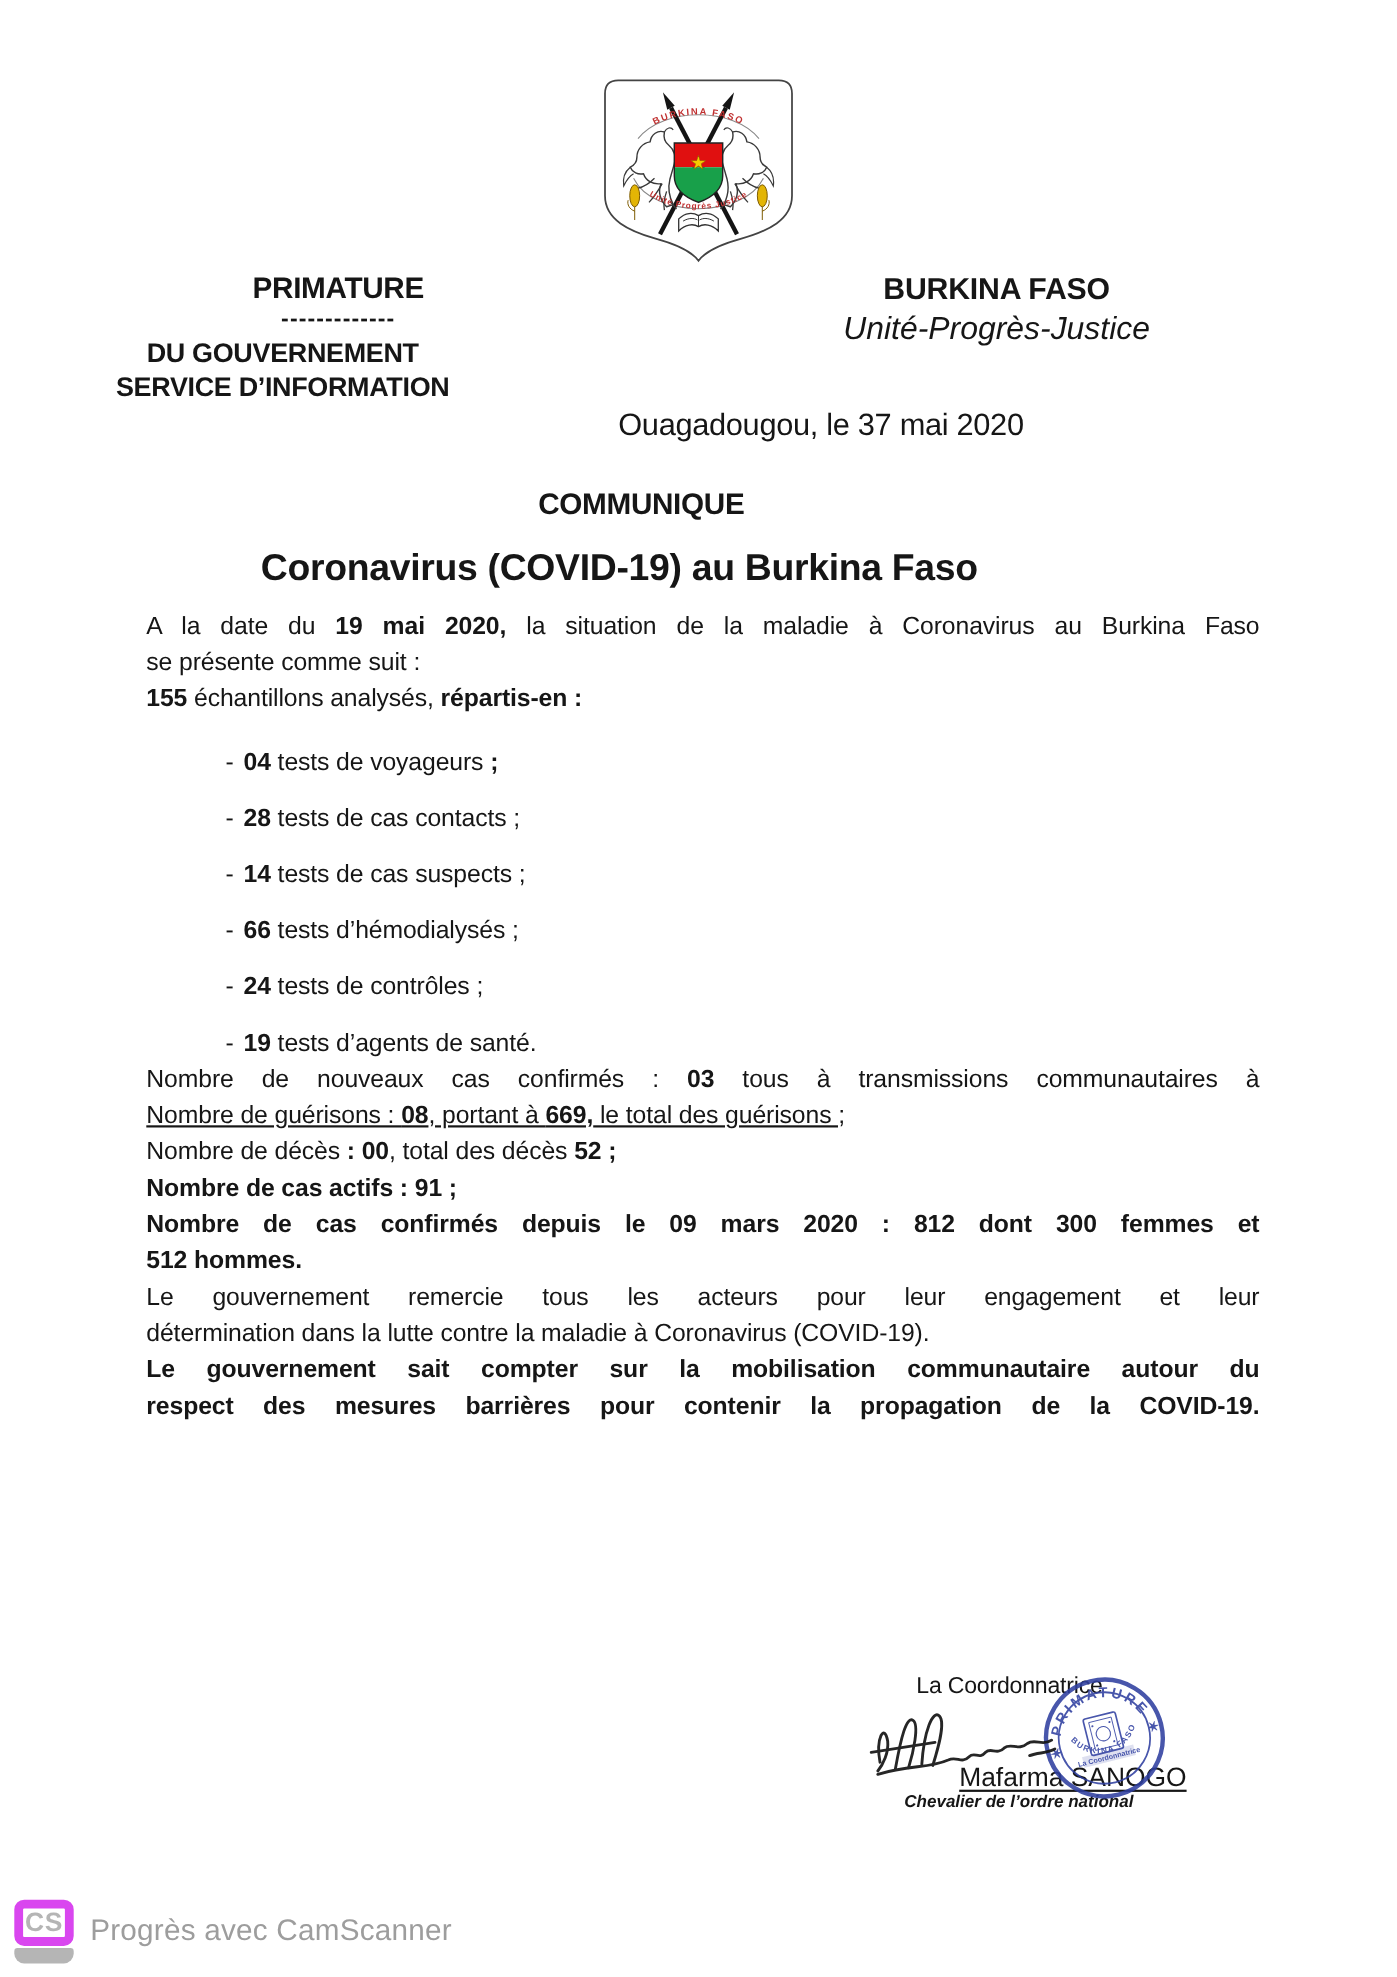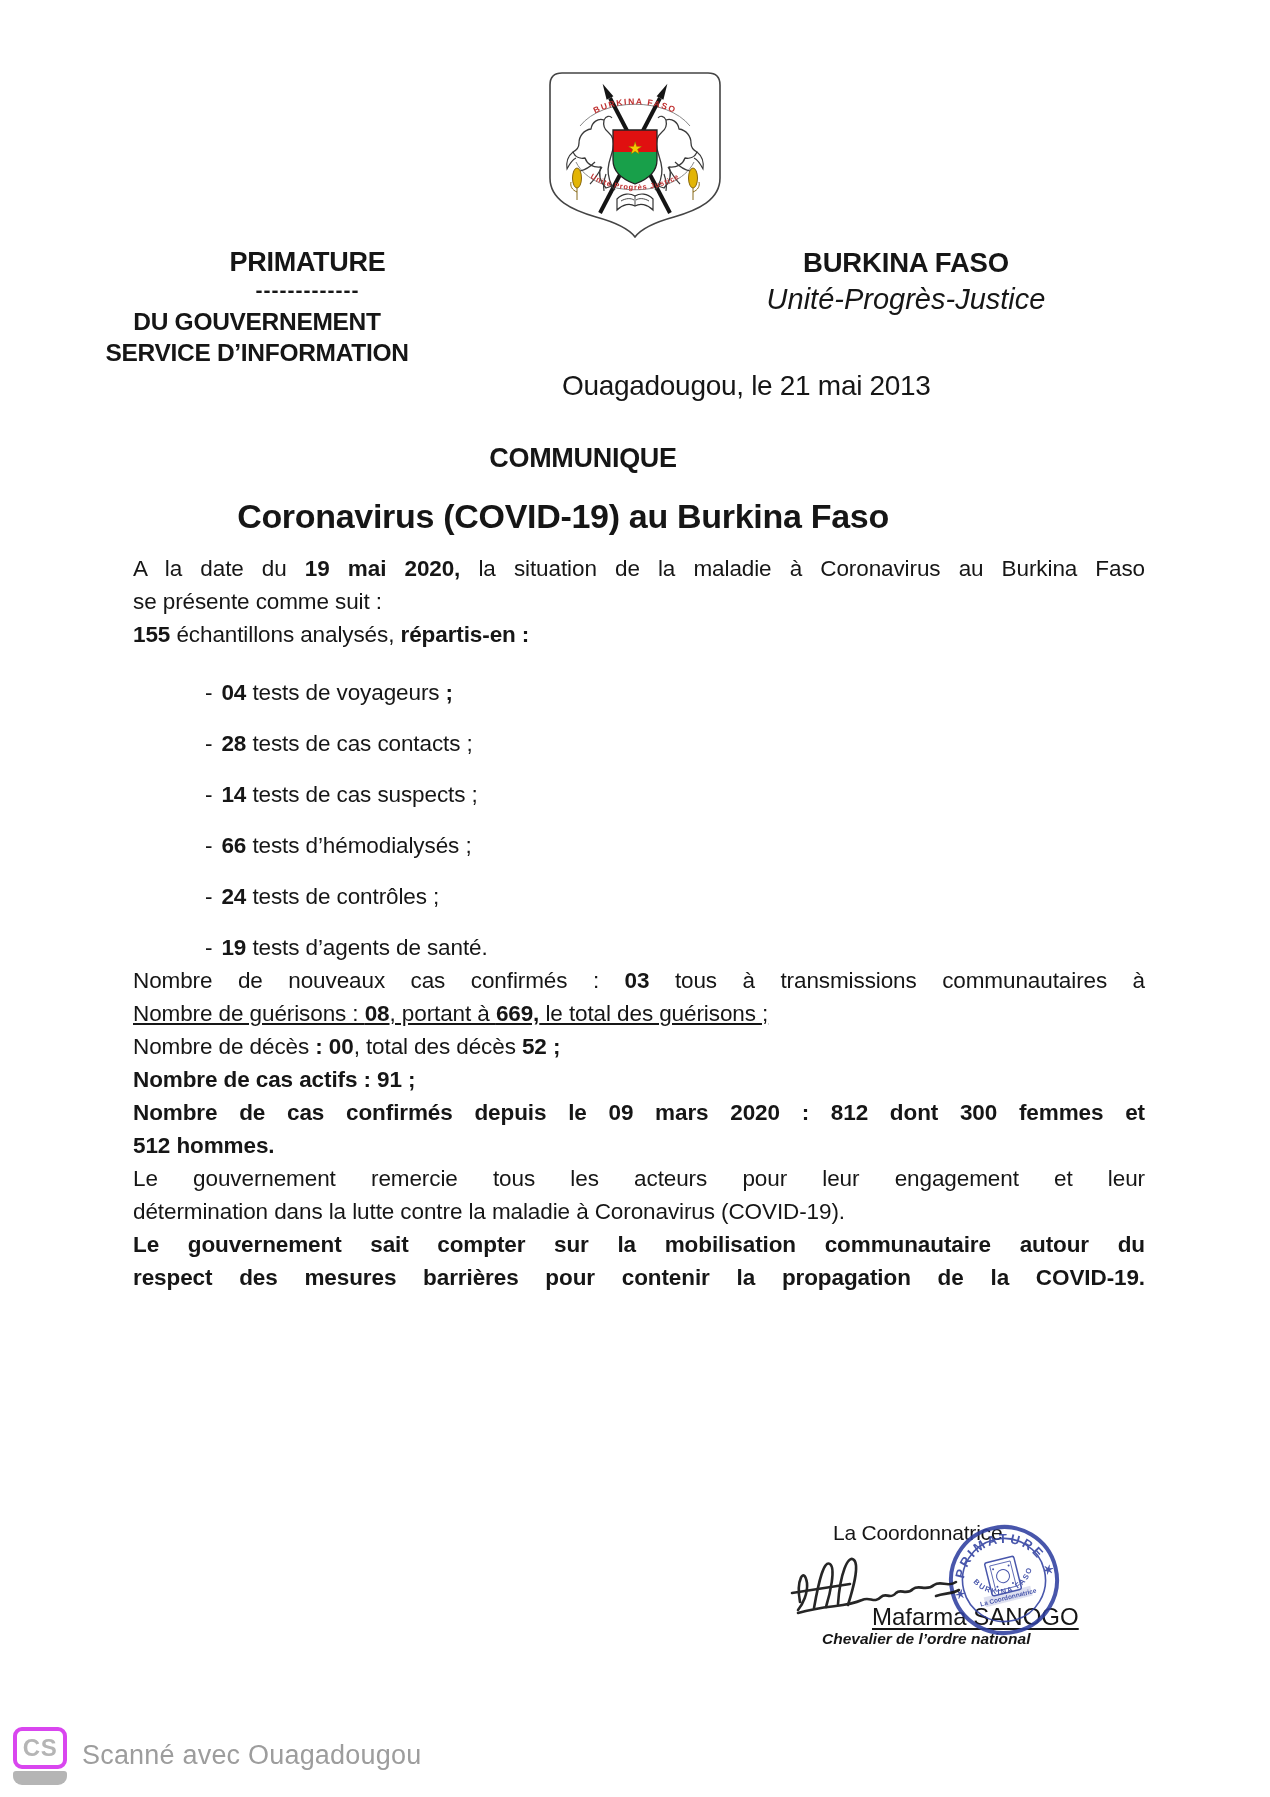--- a/index.html
+++ b/index.html
@@ -81,21 +81,21 @@
     position: absolute; left: 822px; top: 1630px;
     font-size: 15.5px; font-weight: 700; font-style: italic; z-index: 2;
   }
   .stamp { position: absolute; left: 946px; top: 1521px; width: 116px; height: 118px; z-index: 3; opacity: 0.88; }
   .sig-scribble { position: absolute; left: 786px; top: 1536px; width: 195px; height: 85px; z-index: 4; }
 
   
   .footer-icon { position: absolute; left: 13px; top: 1727px; width: 54px; z-index: 1; }
   .cs-box {
     box-sizing: border-box; width: 54px; height: 42px;
-    border: 4px solid #d946ef; border-radius: 9px;
+    border: 8px solid #d946ef; border-radius: 9px;
     display: flex; align-items: center; justify-content: center;
     font-weight: 700; font-size: 24px; color: #b5b5b5; letter-spacing: 0.5px;
     background: #ffffff;
   }
   .cs-bar { width: 54px; height: 14px; background: #b5b5b5; border-radius: 3px 3px 9px 9px; margin-top: 2px; }
   .footer-text { position: absolute; left: 82px; top: 1740px; font-size: 27px; color: #9d9d9d; letter-spacing: 0.2px; }
 </style>
 </head>
 <body>
 
@@ -157,21 +157,21 @@
   <div class="hdr-service">
     <div>DU GOUVERNEMENT</div>
     <div>SERVICE D’INFORMATION</div>
   </div>
 
   <div class="hdr-right">
     <div class="country">BURKINA FASO</div>
     <div class="motto">Unité-Progrès-Justice</div>
   </div>
 
-  <div class="dateline">Ouagadougou, le 21 mai 2013</div>
+  <div class="dateline">Ouagadougou, le 37 mai 2020</div>
 
   <div class="title">COMMUNIQUE</div>
   <div class="subtitle">Coronavirus (COVID-19) au Burkina Faso</div>
 
   <div class="body-col">
 
     <div class="para">
       <div class="jl"><span>A la date du </span><b>19 mai 2020,</b><span> la situation de la maladie à Coronavirus au Burkina Faso</span></div>
       <div>se présente comme suit :</div>
     </div>
@@ -251,15 +251,15 @@
     </g>
   </svg>
 
   <div class="sig-name">Mafarma SANOGO</div>
   <div class="sig-title">Chevalier de l’ordre national</div>
 
   <div class="footer-icon">
     <div class="cs-box">CS</div>
     <div class="cs-bar"></div>
   </div>
-  <div class="footer-text">Scanné avec Ouagadougou</div>
+  <div class="footer-text">Progrès avec CamScanner</div>
 
 </div>
 
 </body></html>

